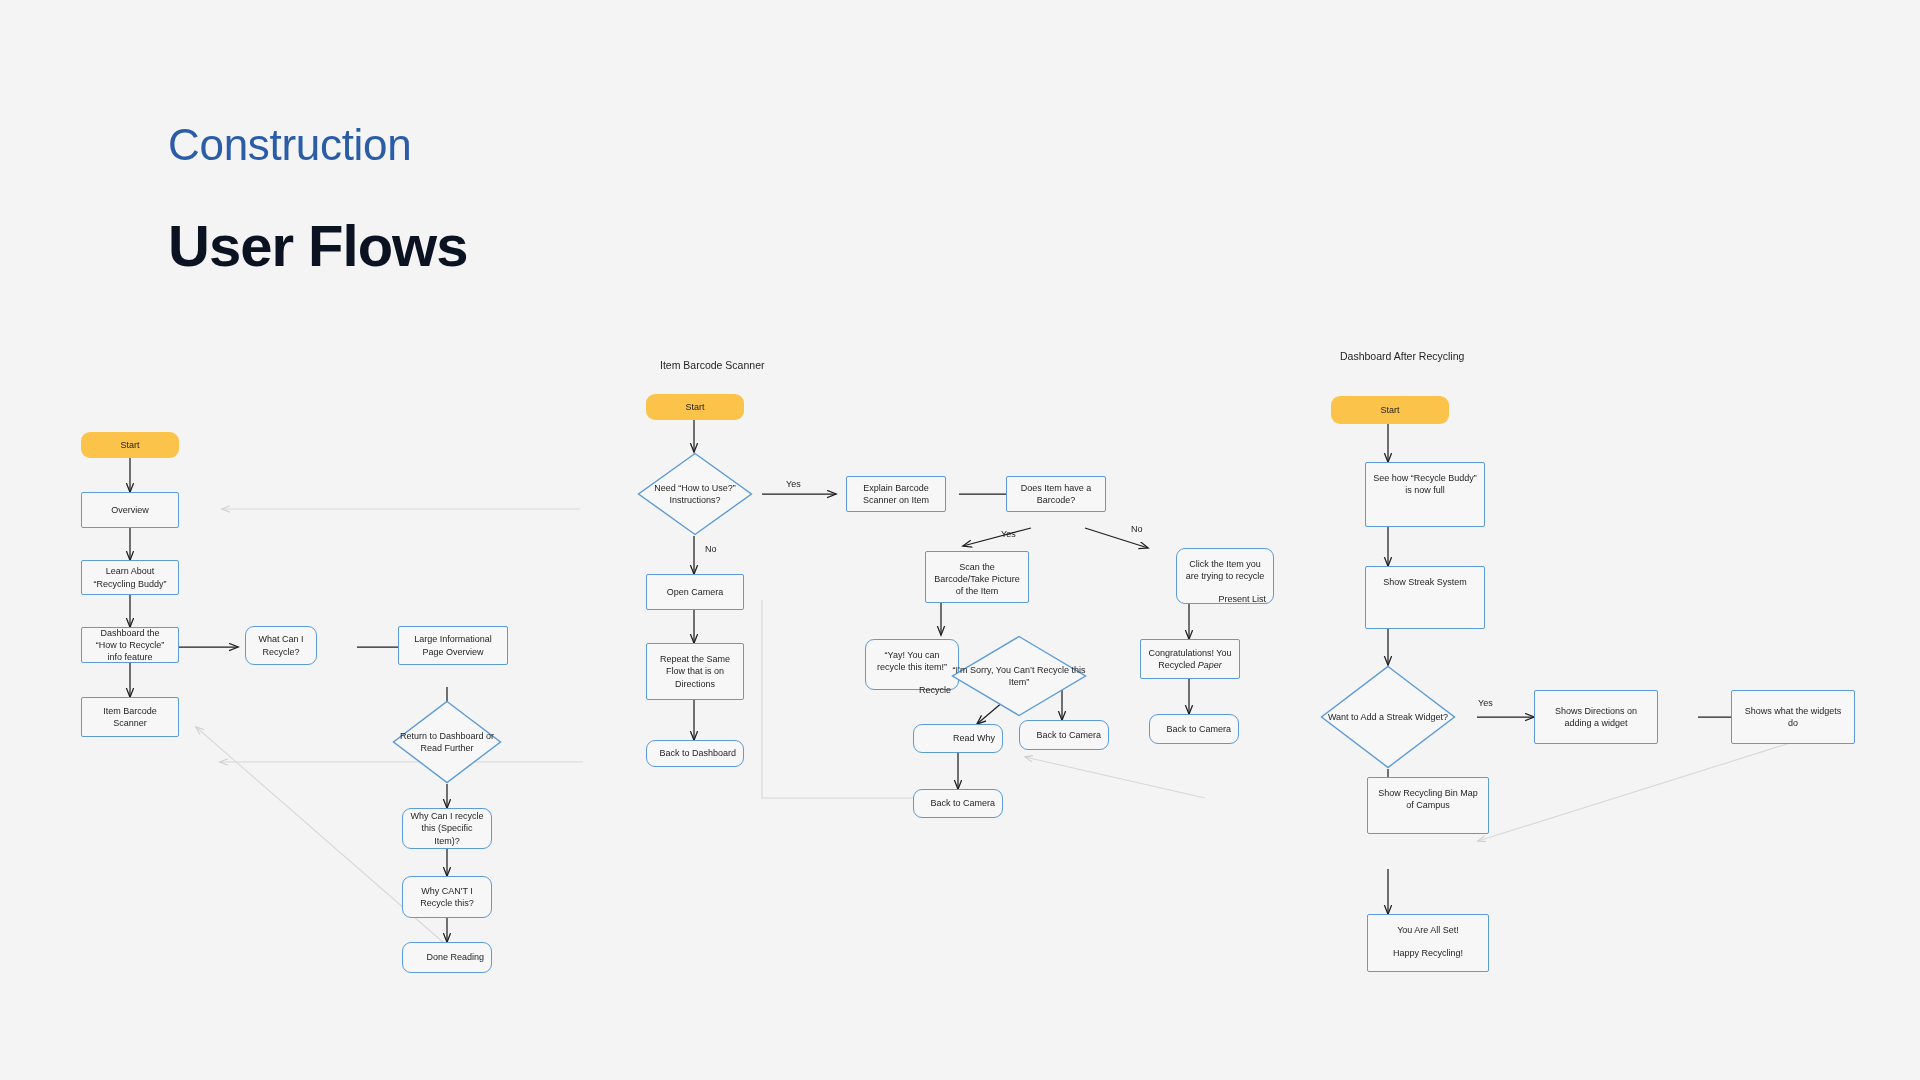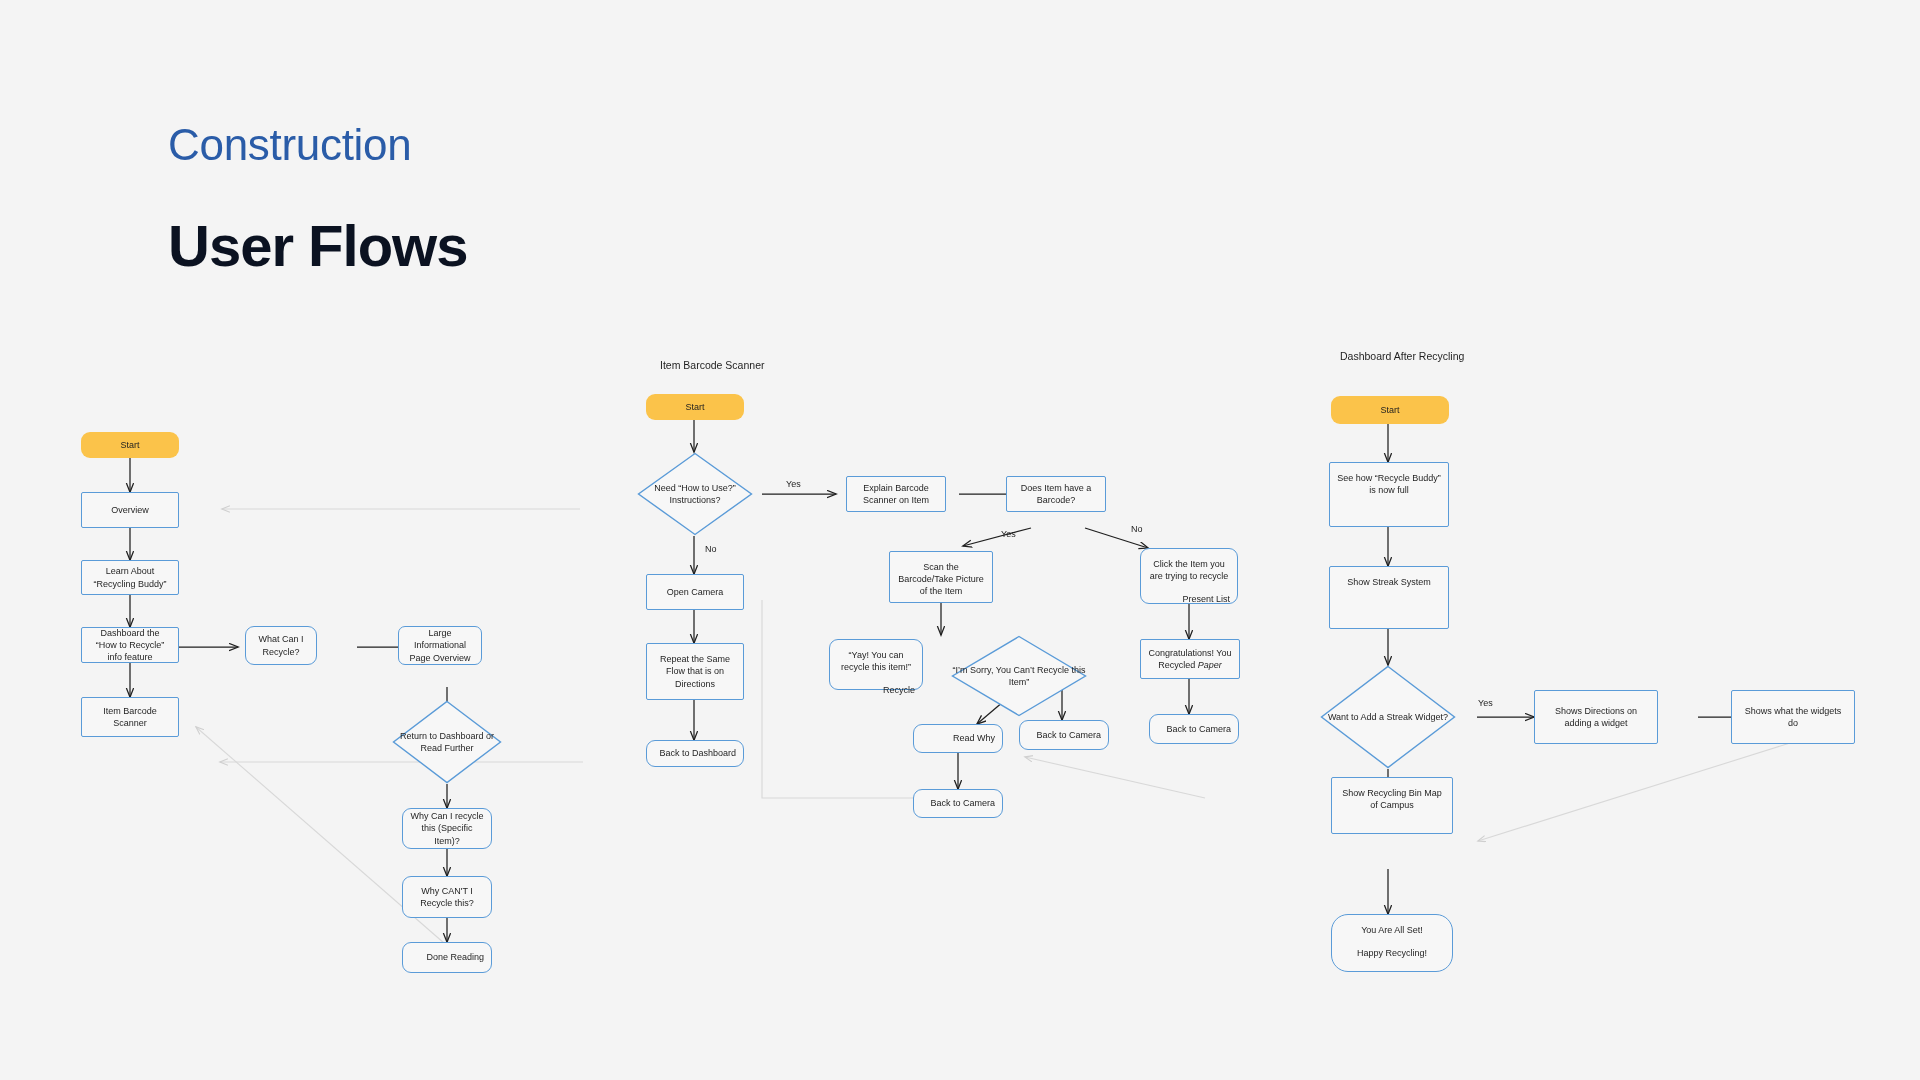--- a/index.html
+++ b/index.html
@@ -80,20 +80,21 @@
   }
   .node.start {
     background: #fbc34a;
     border: none;
     border-radius: 9px;
     color: #1f1f1f;
   }
   .node.topalign {
     justify-content: flex-start;
     padding-top: 9px;
+    margin-left: 36px;
   }
   .node .sub {
     margin-top: 11px;
   }
   .node em {
     font-style: italic;
   }
 
   
   .diamond {
@@ -197,21 +198,21 @@
 <div class="node rect" style="left:81px; top:492px; width:98px; height:36px;">Overview</div>
 
 <div class="node rect" style="left:81px; top:560px; width:98px; height:35px;">Learn About “Recycling Buddy”</div>
 
 <div class="node rect" style="left:81px; top:627px; width:98px; height:36px;">Dashboard the “How to Recycle” info feature</div>
 
 <div class="node rect" style="left:81px; top:697px; width:98px; height:40px;">Item Barcode Scanner</div>
 
 <div class="node round" style="left:245px; top:626px; width:72px; height:39px;">What Can I Recycle?</div>
 
-<div class="node rect" style="left:398px; top:626px; width:84px; height:39px;border-radius:7px;">Large Informational Page Overview</div>
+<div class="node rect" style="left:398px; top:626px; width:110px; height:39px;">Large Informational Page Overview</div>
 
 <div class="diamond" style="left:392px; top:700px; width:110px; height:84px;">
   <svg class="shape" viewBox="0 0 110 84" preserveAspectRatio="none">
     <polygon points="55,1.5 108.5,42 55,82.5 1.5,42" fill="#f7f7f7" stroke="#5a9bd8" stroke-width="1.4"></polygon>
   </svg>
   <div class="dlabel">Return to Dashboard or Read Further</div>
 </div>
 
 <div class="node round" style="left:402px; top:808px; width:90px; height:41px;">Why Can I recycle this (Specific Item)?</div>
 
@@ -290,16 +291,16 @@
 
 <div class="edge-label" style="left:1478px; top:698px;">Yes</div>
 <div class="edge-label" style="left:1402px; top:784px;">No</div>
 
 <div class="node rect" style="left:1534px; top:690px; width:124px; height:54px;">Shows Directions on adding a widget</div>
 
 <div class="node rect" style="left:1731px; top:690px; width:124px; height:54px;">Shows what the widgets do</div>
 
 <div class="node rect topalign" style="left:1331px; top:777px; width:122px; height:57px;">Show Recycling Bin Map of Campus</div>
 
-<div class="node rect topalign" style="left:1331px; top:914px; width:122px; height:58px;border-radius:17px;">
+<div class="node rect topalign" style="left:1331px; top:914px; width:122px; height:58px;">
   <span>You Are All Set!</span>
   <span class="sub">Happy Recycling!</span>
 </div>
 
 </body></html>

